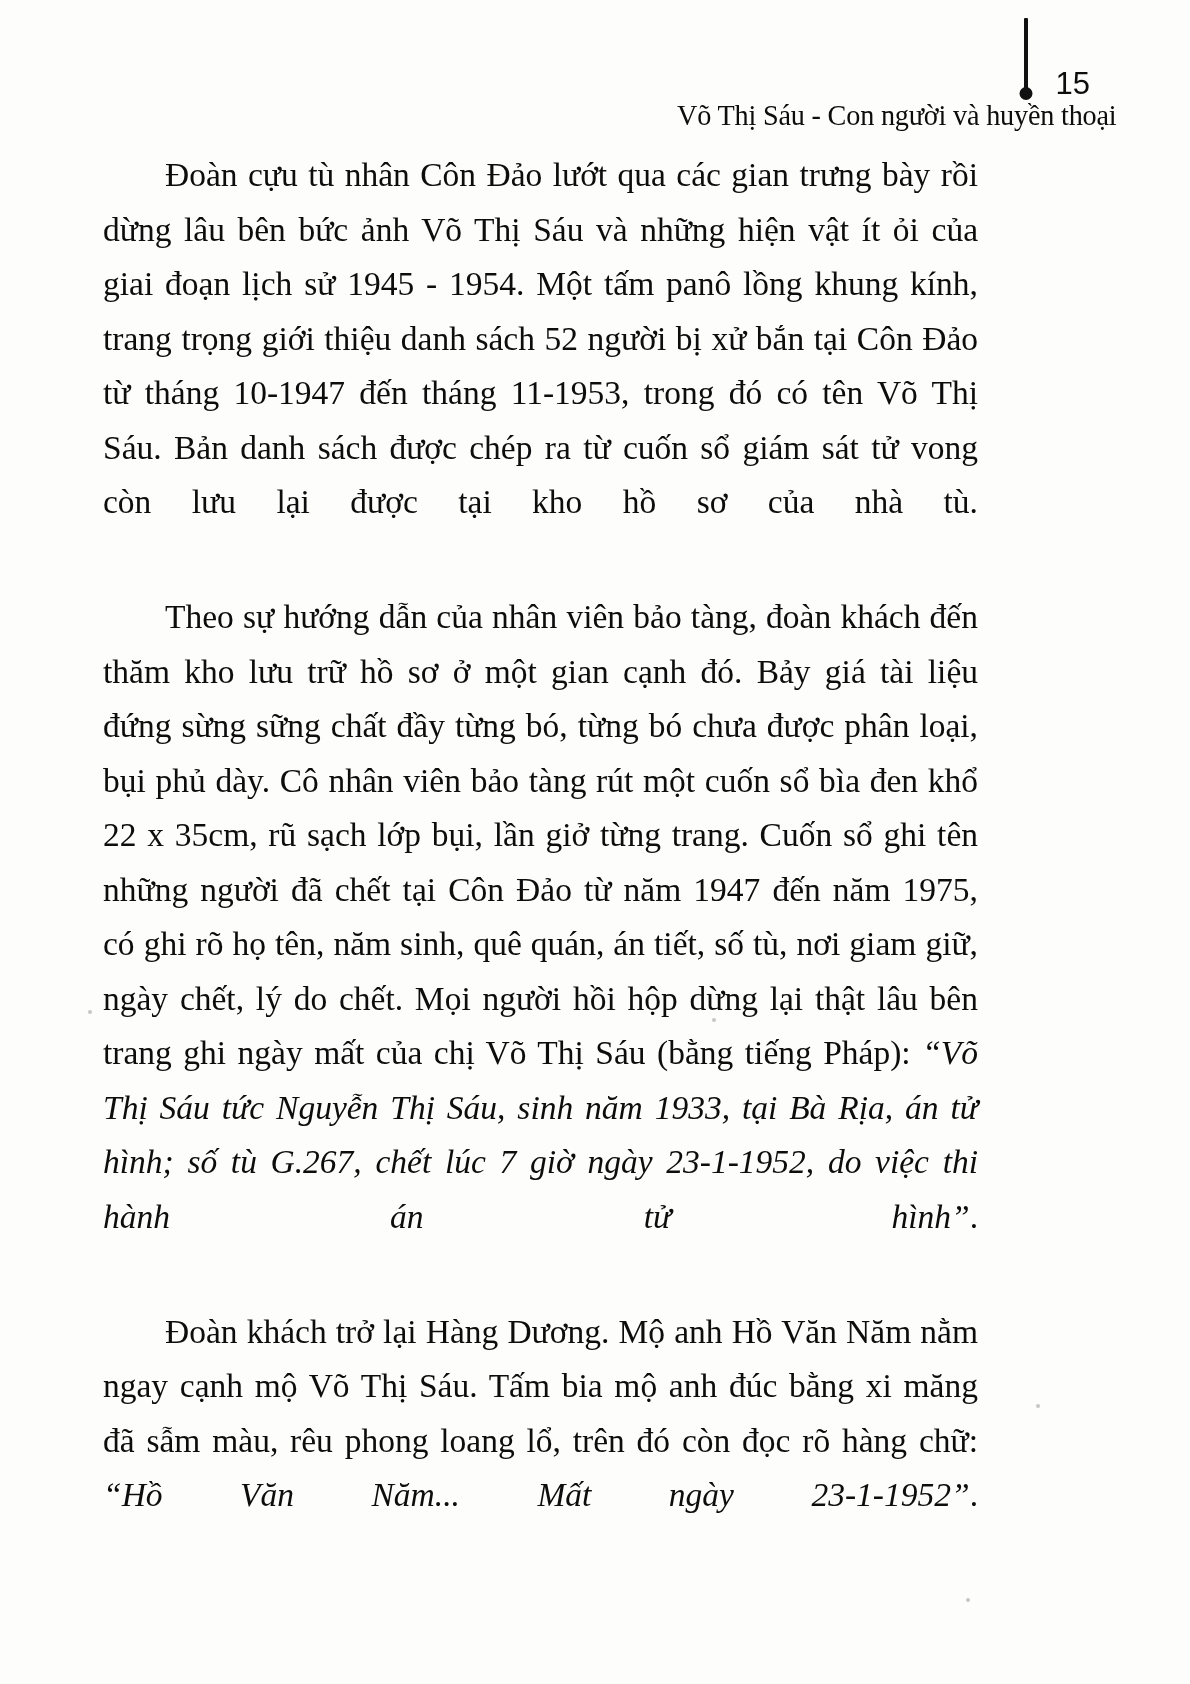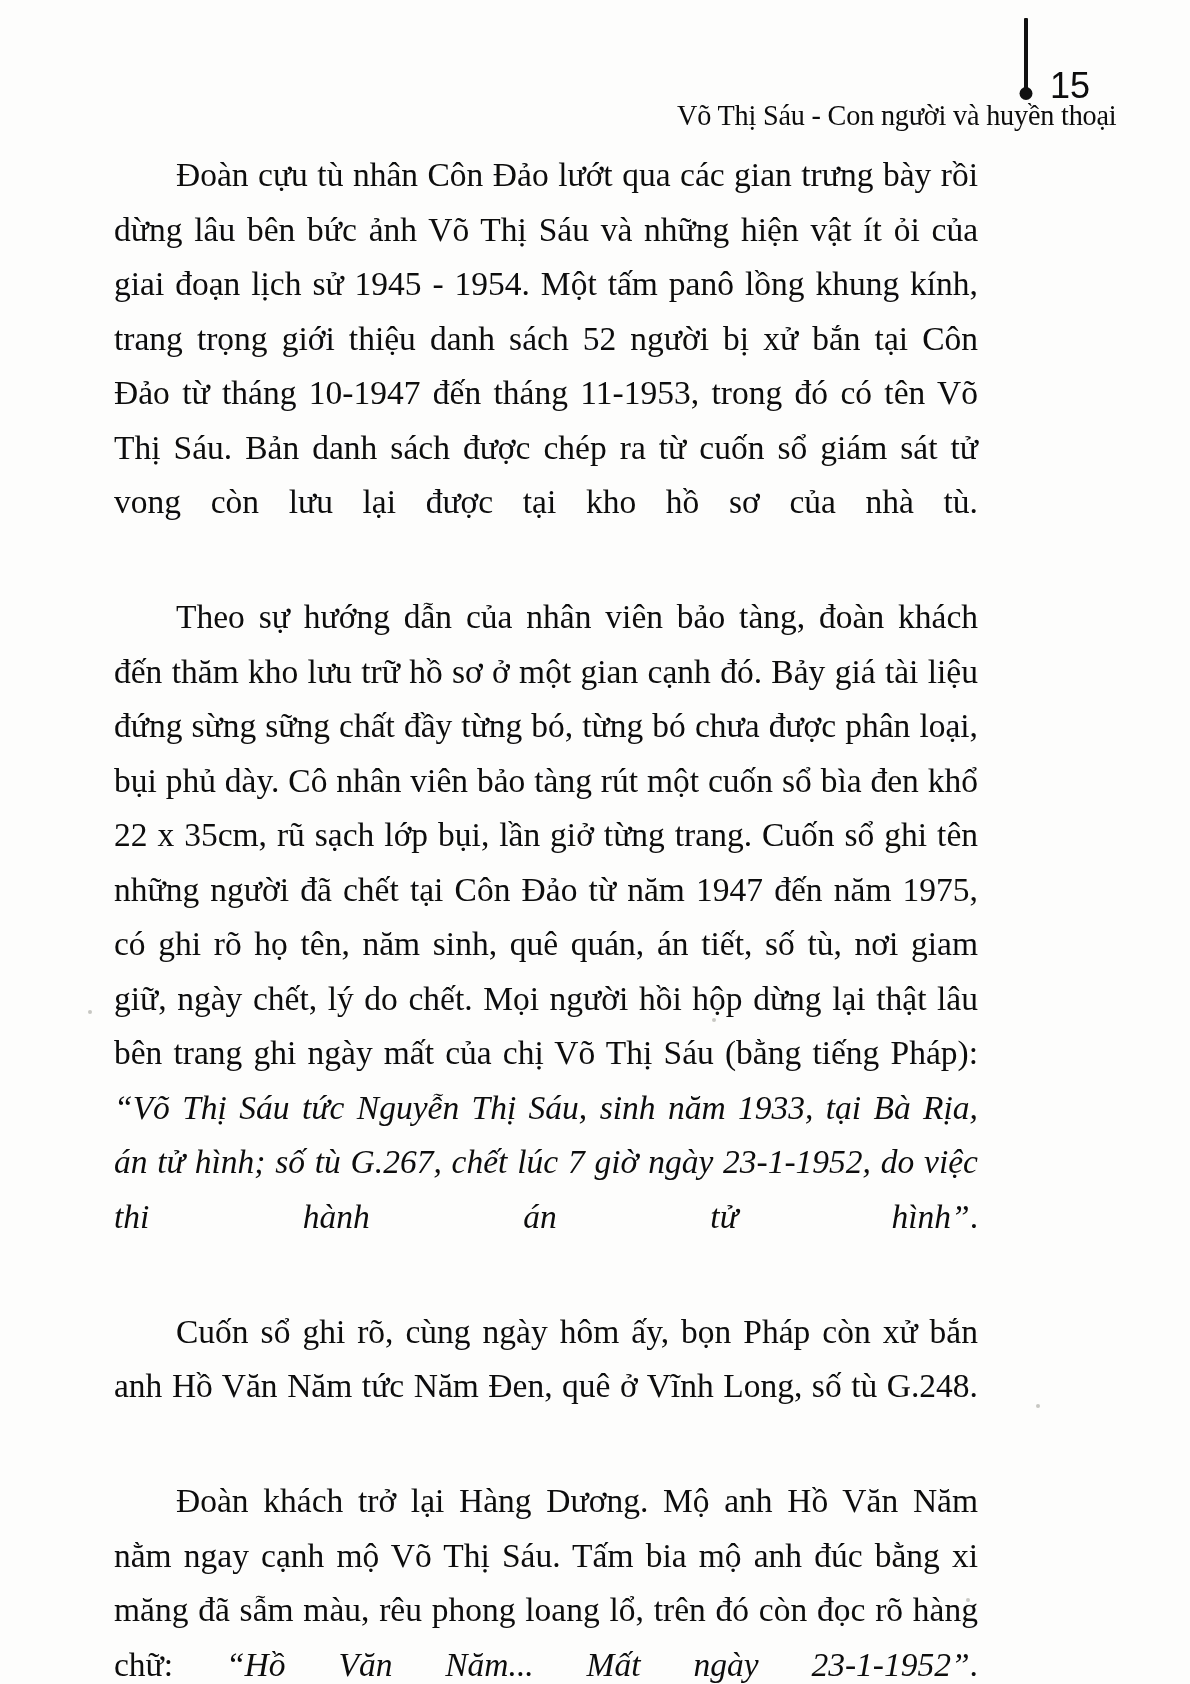--- a/index.html
+++ b/index.html
@@ -64,35 +64,35 @@
     height: 13px;
     border-radius: 50%;
     background: #111111;
     transform: translateX(-50%);
   }
 
   .header-pageno {
     position: absolute;
     top: 68px;
     right: 100px;
-    font-size: 36px;
+    font-size: 31px;
     font-family: "Liberation Sans", "DejaVu Sans", sans-serif;
     line-height: 1;
   }
 
   
   .text-column {
     position: absolute;
     top: 148px;
     left: 98px;
     width: 880px;
   }
 
   p.para {
-    margin: 0 0 6px 16px;
+    margin: 0 0 6px 5px;
     font-size: 33.5px;
     line-height: 54.5px;
     text-align: justify;
     text-indent: 62px;
     text-justify: inter-word;
     word-spacing: 0.5px;
     hyphens: none;
   }
   p.para:last-child { margin-bottom: 0; }
 
@@ -124,21 +124,20 @@
   </div>
   <div class="header-rule"></div>
   <div class="header-pageno">15</div>
 
   <div class="text-column">
 
     <p class="para">Đoàn cựu tù nhân Côn Đảo lướt qua các gian trưng bày rồi dừng lâu bên bức ảnh Võ Thị Sáu và những hiện vật ít ỏi của giai đoạn lịch sử 1945 - 1954. Một tấm panô lồng khung kính, trang trọng giới thiệu danh sách 52 người bị xử bắn tại Côn Đảo từ tháng 10-1947 đến tháng 11-1953, trong đó có tên Võ Thị Sáu. Bản danh sách được chép ra từ cuốn sổ giám sát tử vong còn lưu lại được tại kho hồ sơ của nhà tù.</p>
 
     <p class="para"><span>Theo sự hướng dẫn của nhân viên bảo tàng, đoàn khách đến thăm kho lưu trữ hồ sơ ở một gian cạnh đó. Bảy giá tài liệu đứng sừng sững chất đầy từng bó, từng bó chưa được phân loại, bụi phủ dày. Cô nhân viên bảo tàng rút một cuốn sổ bìa đen khổ 22 x 35cm, rũ sạch lớp bụi, lần giở từng trang. Cuốn sổ ghi tên những người đã chết tại Côn Đảo từ năm 1947 đến năm 1975, có ghi rõ họ tên, năm sinh, quê quán, án tiết, số tù, nơi giam giữ, ngày chết, lý do chết. Mọi người hồi hộp dừng lại thật lâu bên trang ghi ngày mất của chị Võ Thị Sáu (bằng tiếng Pháp): </span><em class="quote">“Võ Thị Sáu tức Nguyễn Thị Sáu, sinh năm 1933, tại Bà Rịa, án tử hình; số tù G.267, chết lúc 7 giờ ngày 23-1-1952, do việc thi hành án tử hình”</em><span>.</span></p>
 
-    <p class="para">Cuốn sổ ghi rõ, cùng ngày hôm ấy, bọn Pháp còn xử bắn anh Hồ Văn Năm tức Năm Đen, quê ở Vĩnh Long, số tù G.248.</p>
 
     <p class="para"><span>Đoàn khách trở lại Hàng Dương. Mộ anh Hồ Văn Năm nằm ngay cạnh mộ Võ Thị Sáu. Tấm bia mộ anh đúc bằng xi măng đã sẫm màu, rêu phong loang lổ, trên đó còn đọc rõ hàng chữ: </span><em class="quote">“Hồ Văn Năm... Mất ngày 23-1-1952”</em><span>.</span></p>
 
   </div>
 
   <div class="speck" style="left:88px;  top:1010px; width:4px; height:4px;"></div>
   <div class="speck" style="left:712px; top:1018px; width:4px; height:4px;"></div>
   <div class="speck" style="left:1036px;top:1404px; width:4px; height:4px;"></div>
   <div class="speck" style="left:966px; top:1598px; width:4px; height:4px;"></div>
 

